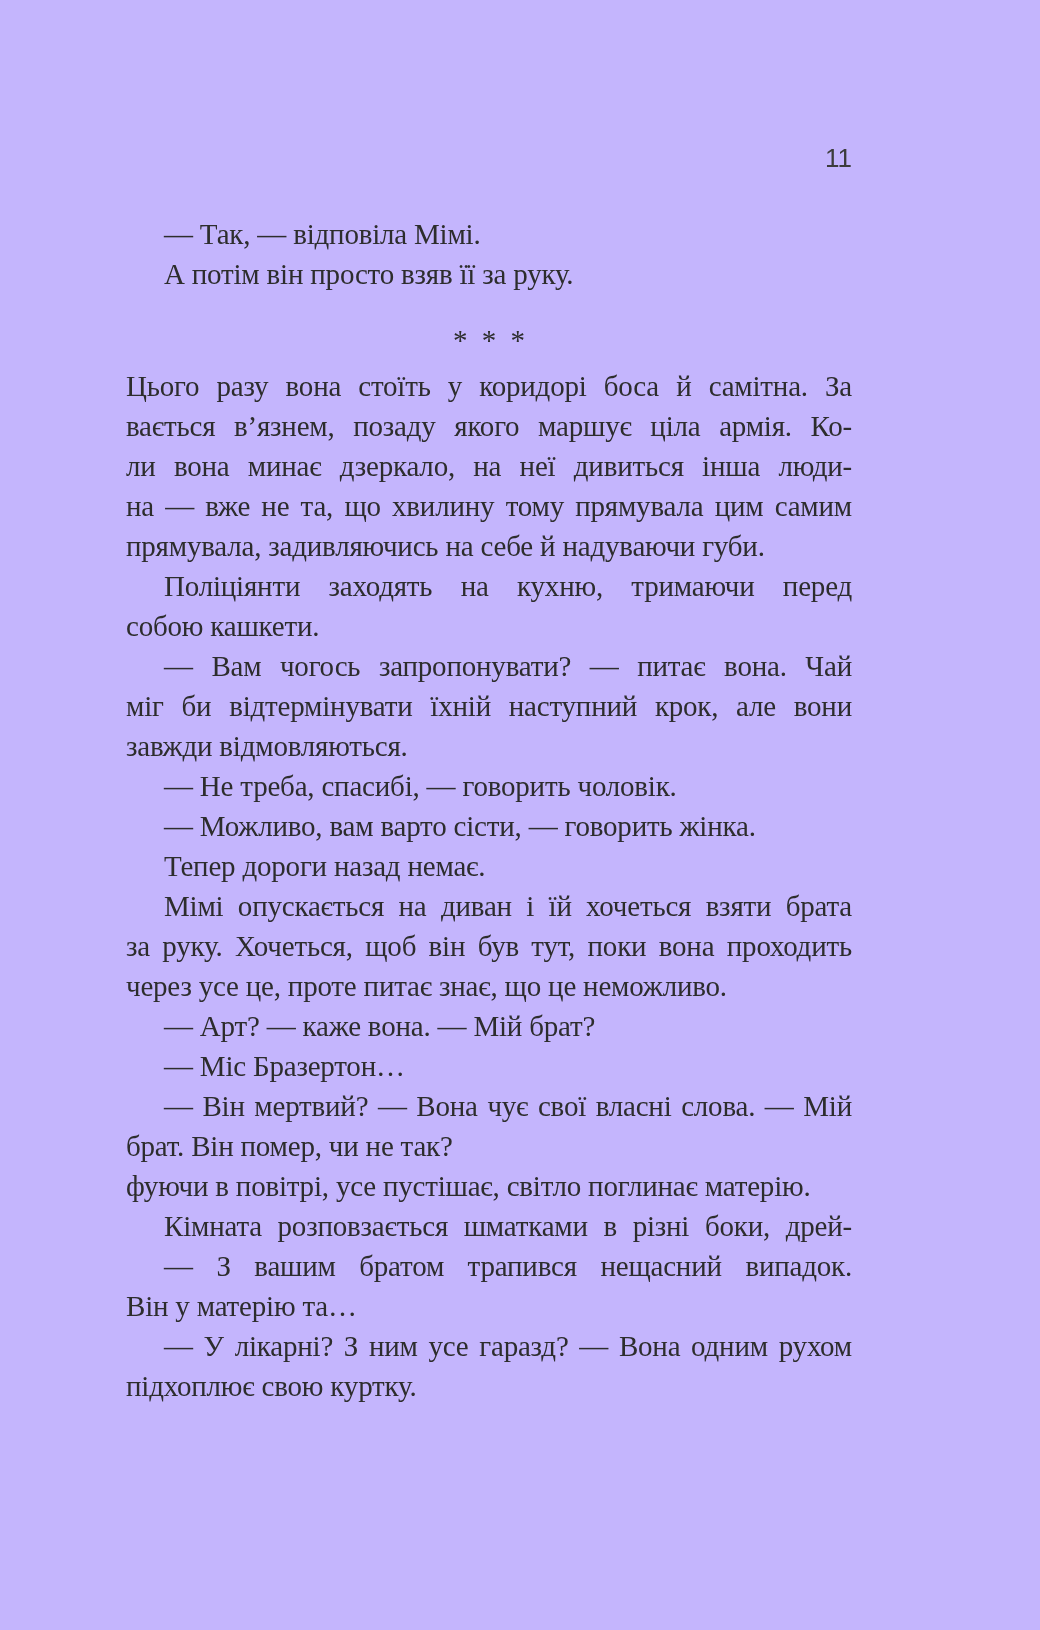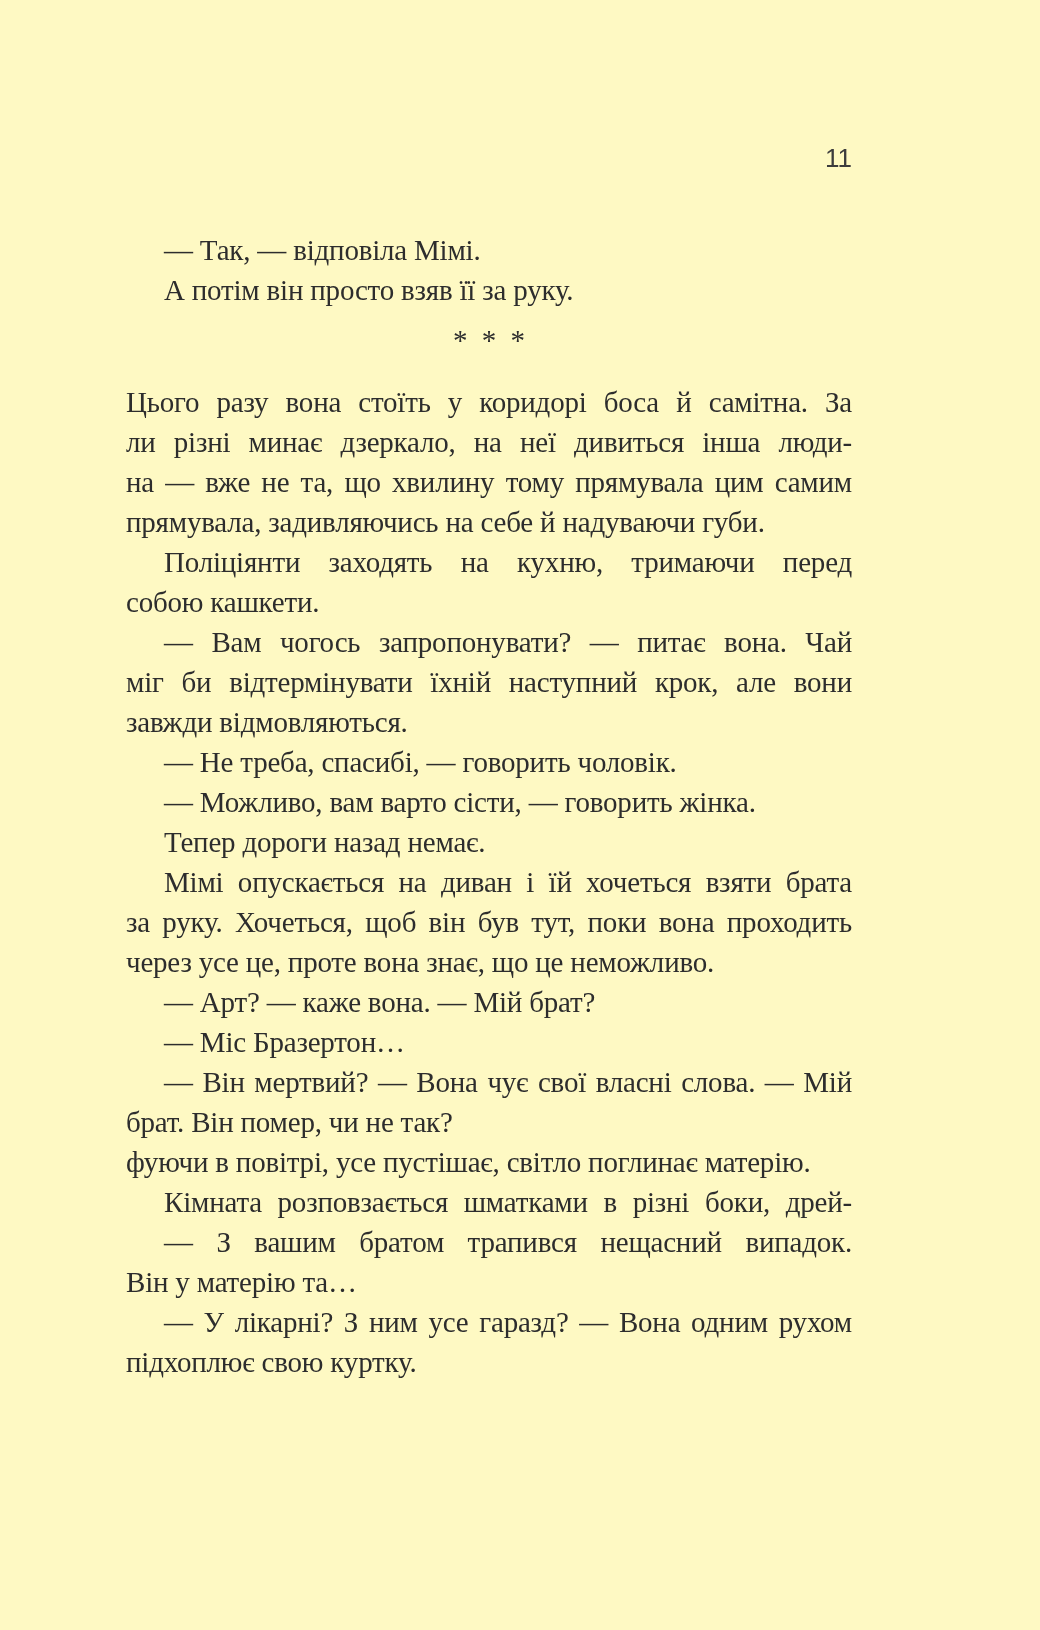--- a/index.html
+++ b/index.html
@@ -1,20 +1,20 @@
 <!DOCTYPE html>
 <html><head>
 <meta charset="utf-8">
 <style>
   html, body { margin: 0; padding: 0; background: #ffffff; }
   .page {
     position: relative;
     width: 1040px;
     height: 1630px;
-    background: #fef9c3;
+    background: #c4b5fd;
     font-family: "Liberation Serif", serif;
     color: #2d2d2d;
     overflow: hidden;
   }
   .folio {
     position: absolute;
     top: 144px;
     left: 126px;
     width: 726px;
     text-align: right;
@@ -23,21 +23,20 @@
     line-height: 28px;
     color: #3c3c3c;
   }
   .textblock {
     position: absolute;
     left: 126px;
     width: 726px;
     font-size: 29px;
     line-height: 40px;
     letter-spacing: -0.2px;
-    margin-top: 16px;
   }
   .dialogue-block { top: 214px; }
   .body-block { top: 366px; }
   .separator {
     position: absolute;
     left: 126px;
     top: 320px;
     width: 726px;
     text-align: center;
     font-size: 29px;
@@ -61,34 +60,35 @@
 
   <div class="textblock dialogue-block">
       <div class="line indent last"><span>— Так, — відповіла Мімі.</span></div>
       <div class="line indent last"><span>А потім він просто взяв її за руку.</span></div>
     </div>
 
   <div class="separator">* * *</div>
 
   <div class="textblock body-block">
       <div class="line"><span>Цього разу вона стоїть у коридорі боса й самітна. За</span></div>
-      <div class="line"><span>ли різні минає дзеркало, на неї дивиться інша люди-</span></div>
+      <div class="line"><span>вається в’язнем, позаду якого маршує ціла армія. Ко-</span></div>
+      <div class="line"><span>ли вона минає дзеркало, на неї дивиться інша люди-</span></div>
       <div class="line"><span>на — вже не та, що хвилину тому прямувала цим самим</span></div>
       <div class="line last"><span>прямувала, задивляючись на себе й надуваючи губи.</span></div>
       <div class="line indent"><span>Поліціянти заходять на кухню, тримаючи перед</span></div>
       <div class="line last"><span>собою кашкети.</span></div>
       <div class="line indent"><span>— Вам чогось запропонувати? — питає вона. Чай</span></div>
       <div class="line"><span>міг би відтермінувати їхній наступний крок, але вони</span></div>
       <div class="line last"><span>завжди відмовляються.</span></div>
       <div class="line indent last"><span>— Не треба, спасибі, — говорить чоловік.</span></div>
       <div class="line indent last"><span>— Можливо, вам варто сісти, — говорить жінка.</span></div>
       <div class="line indent last"><span>Тепер дороги назад немає.</span></div>
       <div class="line indent"><span>Мімі опускається на диван і їй хочеться взяти брата</span></div>
       <div class="line"><span>за руку. Хочеться, щоб він був тут, поки вона проходить</span></div>
-      <div class="line last"><span>через усе це, проте вона знає, що це неможливо.</span></div>
+      <div class="line last"><span>через усе це, проте питає знає, що це неможливо.</span></div>
       <div class="line indent last"><span>— Арт? — каже вона. — Мій брат?</span></div>
       <div class="line indent last"><span>— Міс Бразертон…</span></div>
       <div class="line indent"><span>— Він мертвий? — Вона чує свої власні слова. — Мій</span></div>
       <div class="line last"><span>брат. Він помер, чи не так?</span></div>
       <div class="line last"><span>фуючи в повітрі, усе пустішає, світло поглинає матерію.</span></div>
       <div class="line indent"><span>Кімната розповзається шматками в різні боки, дрей-</span></div>
       <div class="line indent"><span>— З вашим братом трапився нещасний випадок.</span></div>
       <div class="line last"><span>Він у матерію та…</span></div>
       <div class="line indent"><span>— У </span><span class="italic">лікарні</span><span>? З ним усе гаразд? — Вона одним рухом</span></div>
       <div class="line last"><span>підхоплює свою куртку.</span></div>

